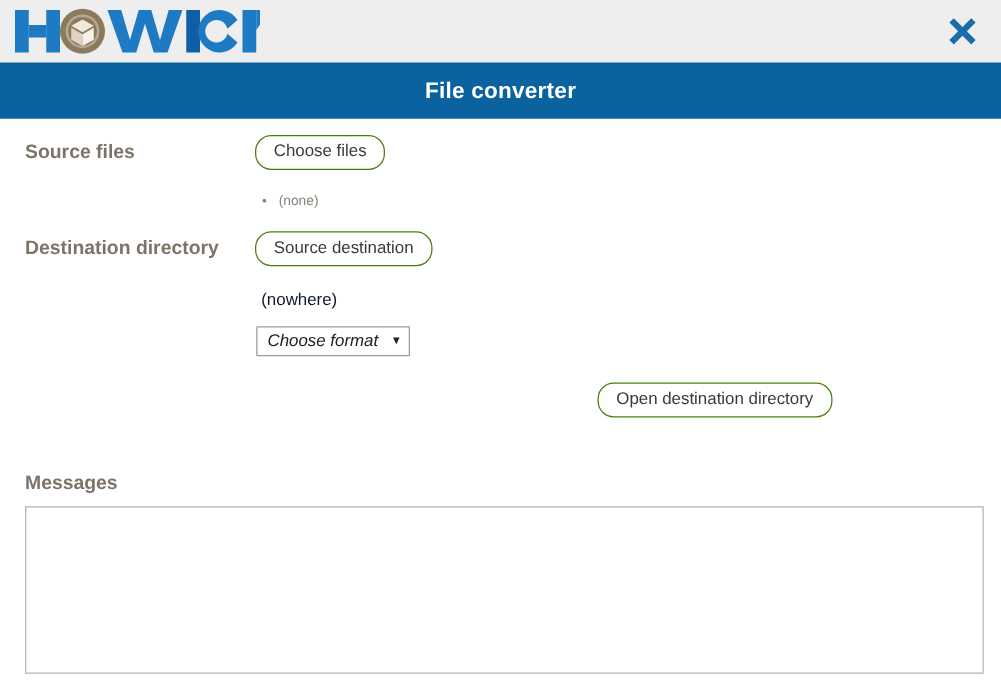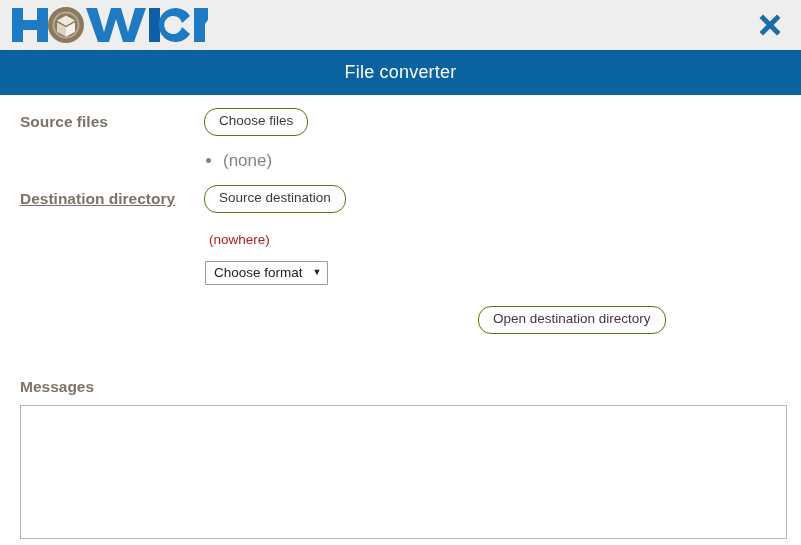--- a/index.html
+++ b/index.html
@@ -45,21 +45,21 @@
   
   .titlebar {
     position: absolute;
     left: 0; top: 50px;
     width: 801px; height: 45px;
     background: #0a639f;
   }
   .titlebar .title {
     color: #ffffff;
     font-size: 18px;
-    font-weight: normal;
+    font-weight: bold;
     line-height: 45px;
     text-align: center;
     letter-spacing: .2px;
   }
 
   
   .content {
     position: absolute;
     left: 0; top: 95px;
     width: 801px;
@@ -92,45 +92,46 @@
 
   .filelist {
     position: absolute;
     left: 205px;
     margin: 0;
     padding: 0 0 0 18px;
     list-style: disc;
   }
   .filelist li {
     color: #8a8279;
-    font-size: 17px;
+    font-size: 11px;
     line-height: 18px;
   }
 
   .dest-value {
     position: absolute;
-    color: #b91c1c;
+    color: #0f172a;
     font-size: 13.5px;
     white-space: nowrap;
   }
 
   .format-select {
     position: absolute;
     background: #ffffff;
     border: 1px solid #9a9a9a;
     border-radius: 1px;
     color: #222222;
     font-size: 13.5px;
     font-family: "Liberation Sans", sans-serif;
     padding: 3px 6px 4px 8px;
     cursor: pointer;
     white-space: nowrap;
     display: inline-flex;
     align-items: center;
     gap: 10px;
+    font-style: italic;
   }
   .caret { font-size: 9px; color: #222; line-height: 1; }
 
   .convert-btn {
     position: absolute;
     background: #10639d;
     border: 1px solid #10639d;
     border-radius: 7px;
     color: #ffffff;
     font-size: 16px;
@@ -203,21 +204,21 @@
 <div class="content">
 
   <div class="field-label" style="top:18px;">Source files</div>
 
   <button class="pill-btn" style="left:204px; top:13px;">Choose files</button>
 
   <ul class="filelist" style="top:57px;">
     <li>(none)</li>
   </ul>
 
-  <div class="field-label" style="top:95px;text-decoration:underline;">Destination directory</div>
+  <div class="field-label" style="top:95px;">Destination directory</div>
 
   <button class="pill-btn" style="left:204px; top:90px;">Source destination</button>
 
   <div class="dest-value" style="left:209px; top:137px;">(nowhere)</div>
 
 
   <div class="format-select" style="left:205px; top:166px;">
     <span>Choose format</span>
     <span class="caret">▼</span>
   </div>

